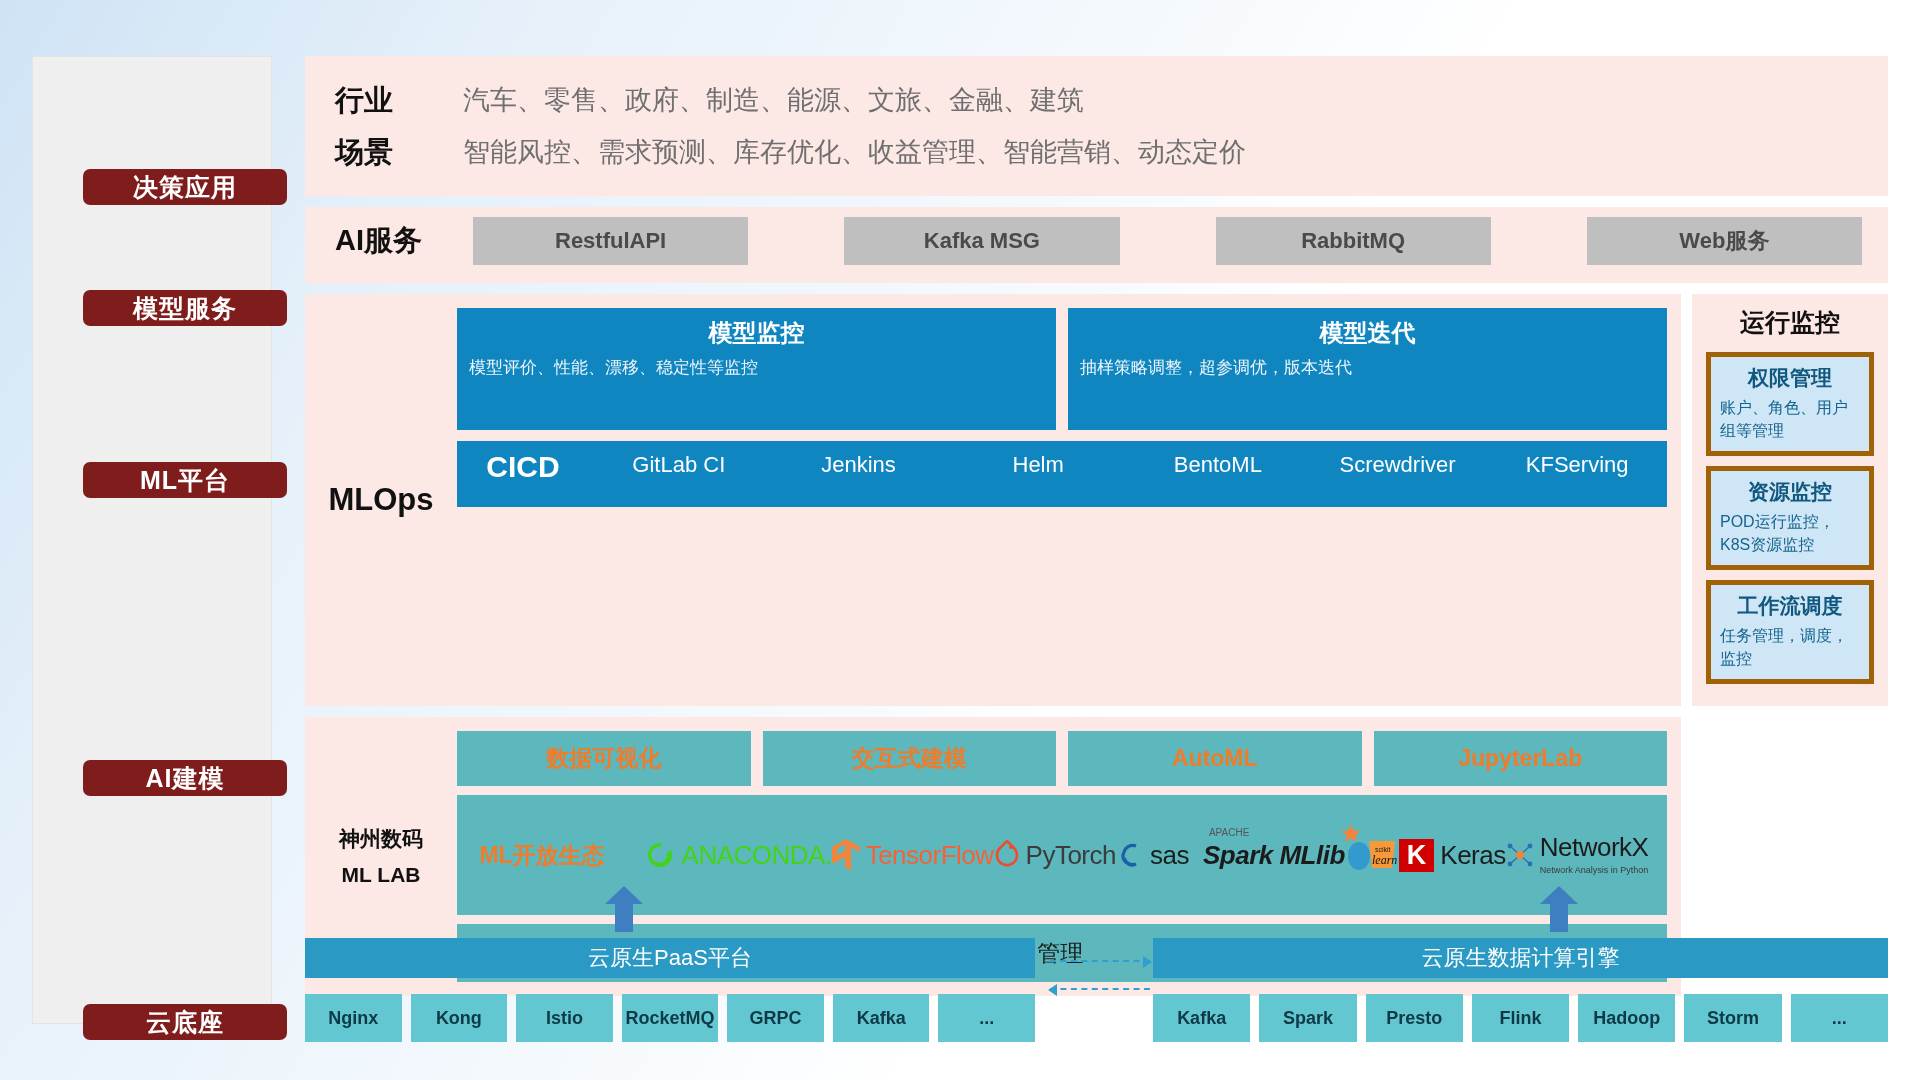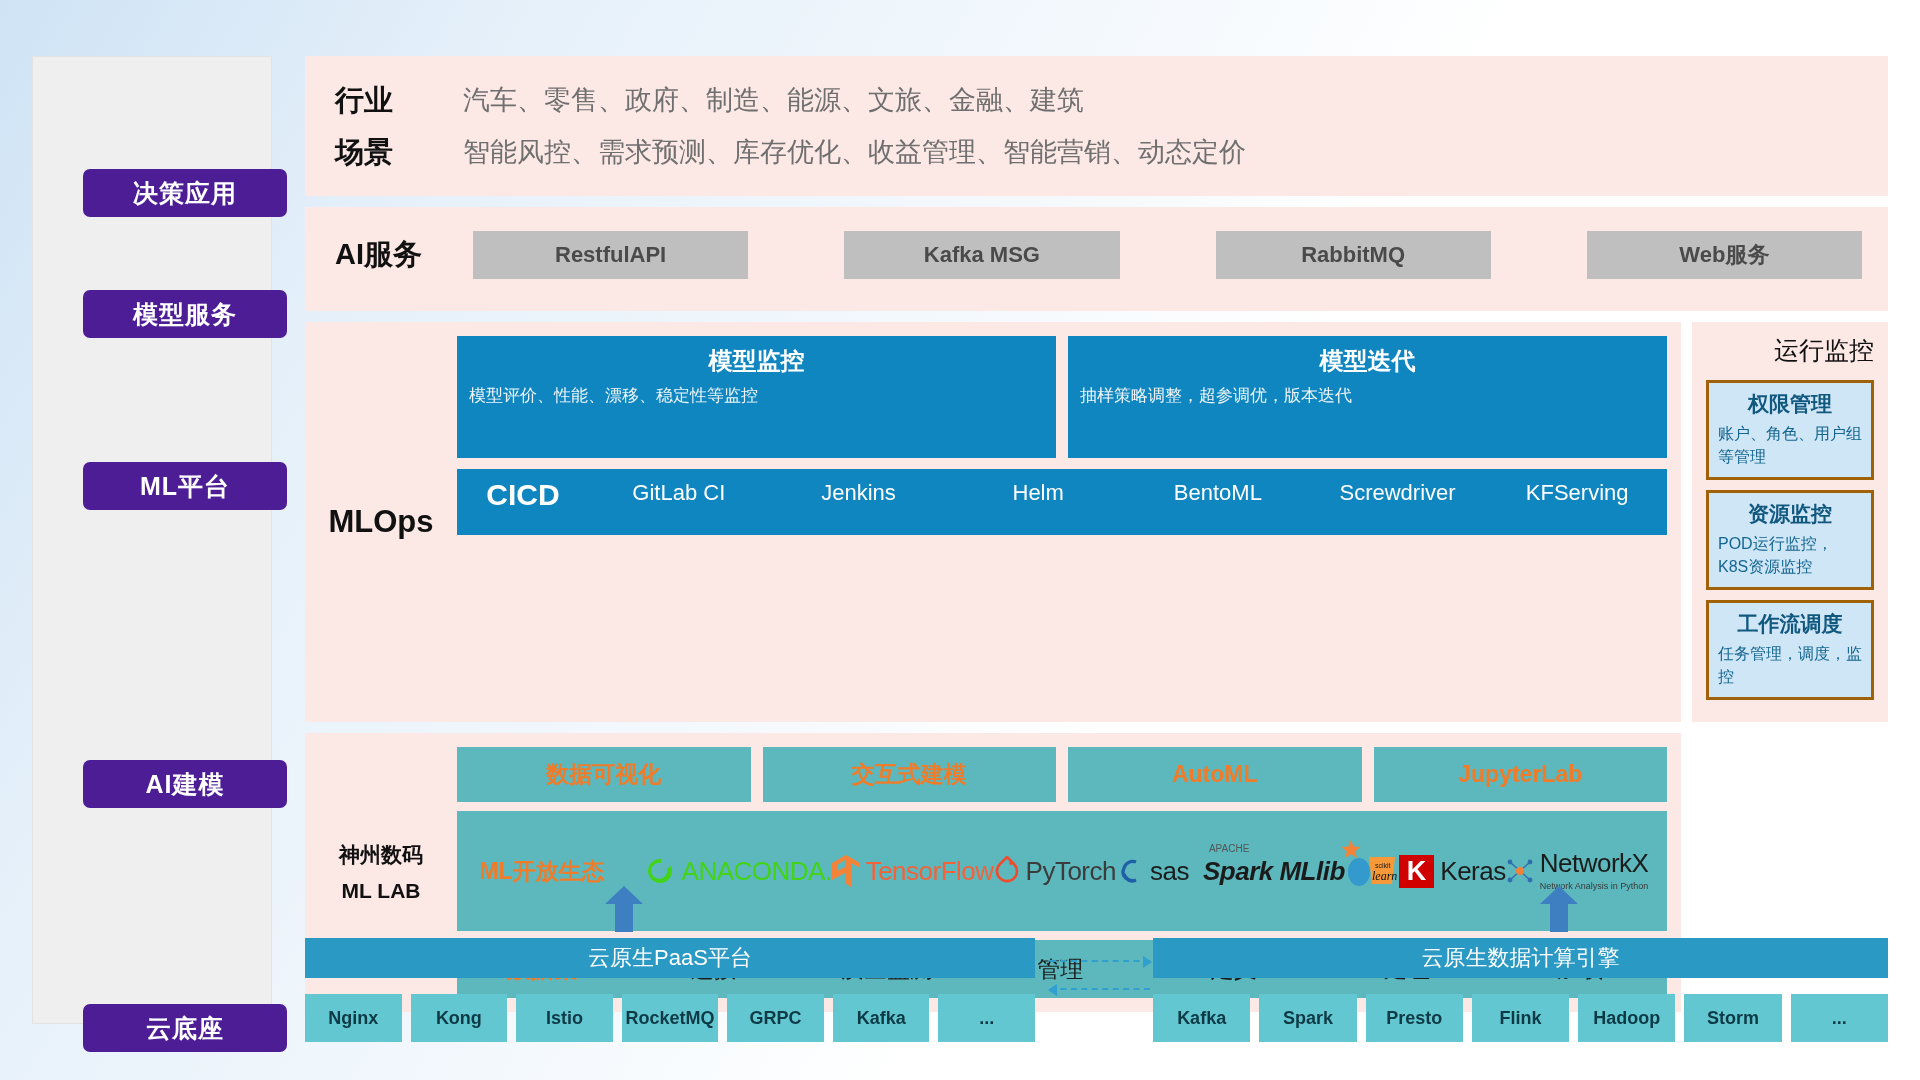--- a/index.html
+++ b/index.html
@@ -10,42 +10,42 @@
     position: relative;
   }
   .canvas { position: absolute; left: 0; top: 0; width: 1920px; height: 1080px; }
 
   
   .rail {
     position: absolute; left: 32px; top: 56px; width: 240px; height: 968px;
     background: #efefef; border: 1px solid #e3e3e3;
   }
   .rail-tag {
-    position: absolute; left: 50px; width: 204px; height: 48px;
-    background: #4c1d95; color: #fff; border-radius: 7px;
+    position: absolute; left: 50px; width: 204px; height: 36px;
+    background: #7f1d1d; color: #fff; border-radius: 7px;
     display: flex; align-items: center; justify-content: center;
     font-size: 25px; font-weight: bold; letter-spacing: 1px;
   }
   .rt0 { top: 112px; } .rt1 { top: 233px; } .rt2 { top: 405px; }
   .rt3 { top: 683px; margin-top: 20px; } .rt4 { top: 947px; }
 
   
   .main { position: absolute; left: 305px; top: 56px; width: 1583px; }
 
   .band { background: #fce9e6; width: 100%; }
   .band + .band { margin-top: 11px; }
 
   
   .r1 { height: 140px; display: flex; align-items: center; padding-left: 30px; }
   .r1 .lbl-col { width: 128px; }
   .r1 .lbl { font-size: 29px; font-weight: bold; color: #111; line-height: 52px; }
   .r1 .val { font-size: 27px; color: #6f6f6f; line-height: 52px; white-space: nowrap; }
 
   
-  .r2 { height: 104px; display: flex; align-items: center; padding: 0 26px 8px 30px; }
+  .r2 { height: 76px; display: flex; align-items: center; padding: 0 26px 8px 30px; }
   .r2 .lbl { width: 138px; font-size: 29px; font-weight: bold; color: #111; }
   .r2 .boxes { flex: 1; display: flex; gap: 96px; }
   .svc {
     flex: 1; height: 48px; background: #bfbfbf; color: #4a4a4a;
     font-size: 22px; font-weight: bold;
     display: flex; align-items: center; justify-content: center;
   }
 
   
   .r3wrap { display: flex; gap: 11px; margin-top: 11px; }
@@ -62,23 +62,23 @@
 
   .cicd { margin-top: 11px; background: #0f86c0; height: 66px; display: flex;
           align-items: flex-start; padding: 9px 0 0 0; overflow: hidden; }
   .cicd .head { width: 132px; text-align: center; font-size: 30px; font-weight: bold; color: #fff; }
   .cicd .tools { flex: 1; display: flex; }
   .cicd .tool { flex: 1; color: #fff; font-size: 22px; text-align: center; line-height: 30px;
                 word-break: break-all; padding: 0 4px; }
 
   
   .monitor { width: 196px; background: #fce9e6; padding: 12px 14px; }
-  .monitor .mhead { font-size: 25px; font-weight: normal; color: #111; text-align: right;
+  .monitor .mhead { font-size: 25px; font-weight: bold; color: #111; text-align: center;
                     margin-bottom: 13px; }
-  .mcard { background: #cfe6f7; border: 3px solid #a16207; padding: 7px 9px 9px; margin-bottom: 10px; }
+  .mcard { background: #cfe6f7; border: 5px solid #a16207; padding: 7px 9px 9px; margin-bottom: 10px; }
   .mcard h5 { font-size: 21px; font-weight: bold; color: #11587f; text-align: center; margin-bottom: 4px; }
   .mcard p { font-size: 16px; line-height: 23px; color: #14658f; }
 
   
   .r4wrap { display: flex; gap: 11px; margin-top: 11px; }
   .r4 { flex: 1; background: #fce9e6; padding: 14px 14px 14px 0; display: flex; }
   .r4 .lbl { width: 152px; display: flex; align-items: center; justify-content: center;
              text-align: center; font-size: 21px; font-weight: bold; color: #111; line-height: 36px; }
   .r4 .stack { flex: 1; }
   .tools-row { display: flex; gap: 12px; }

